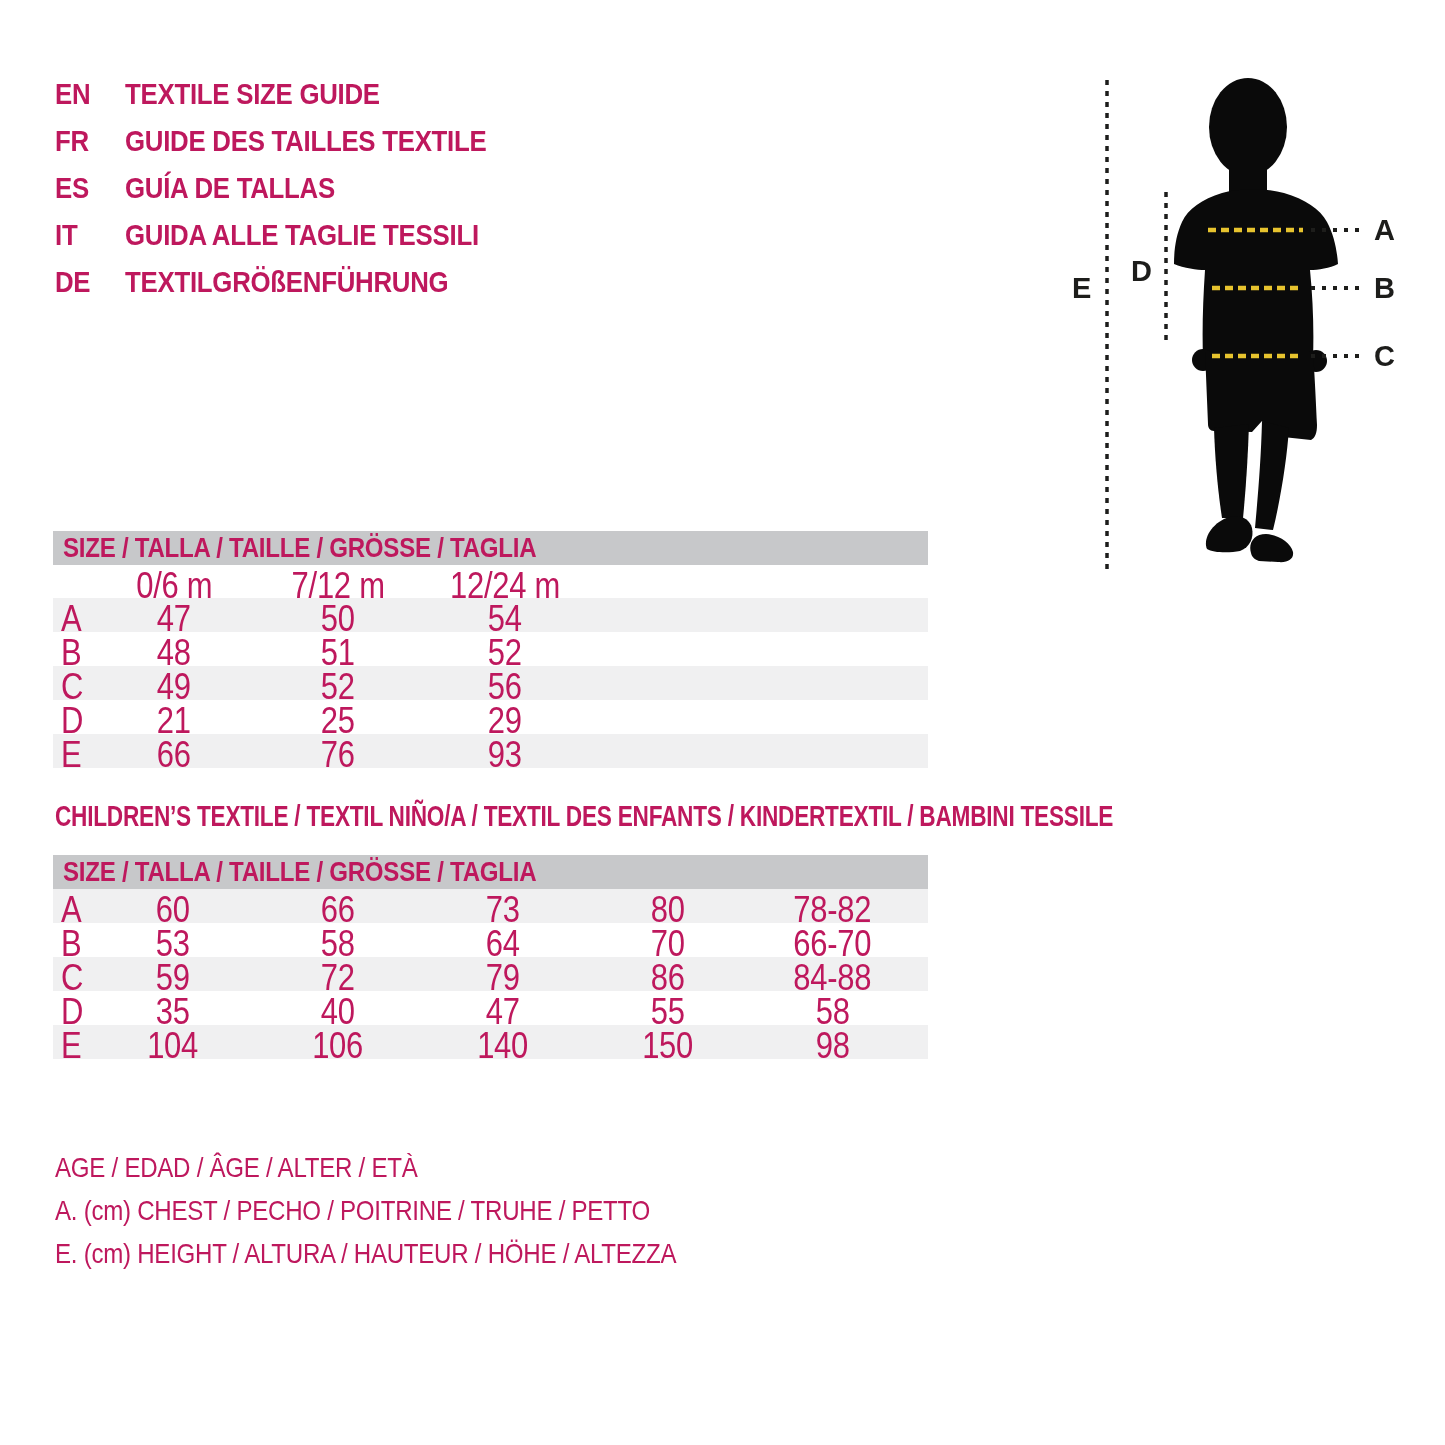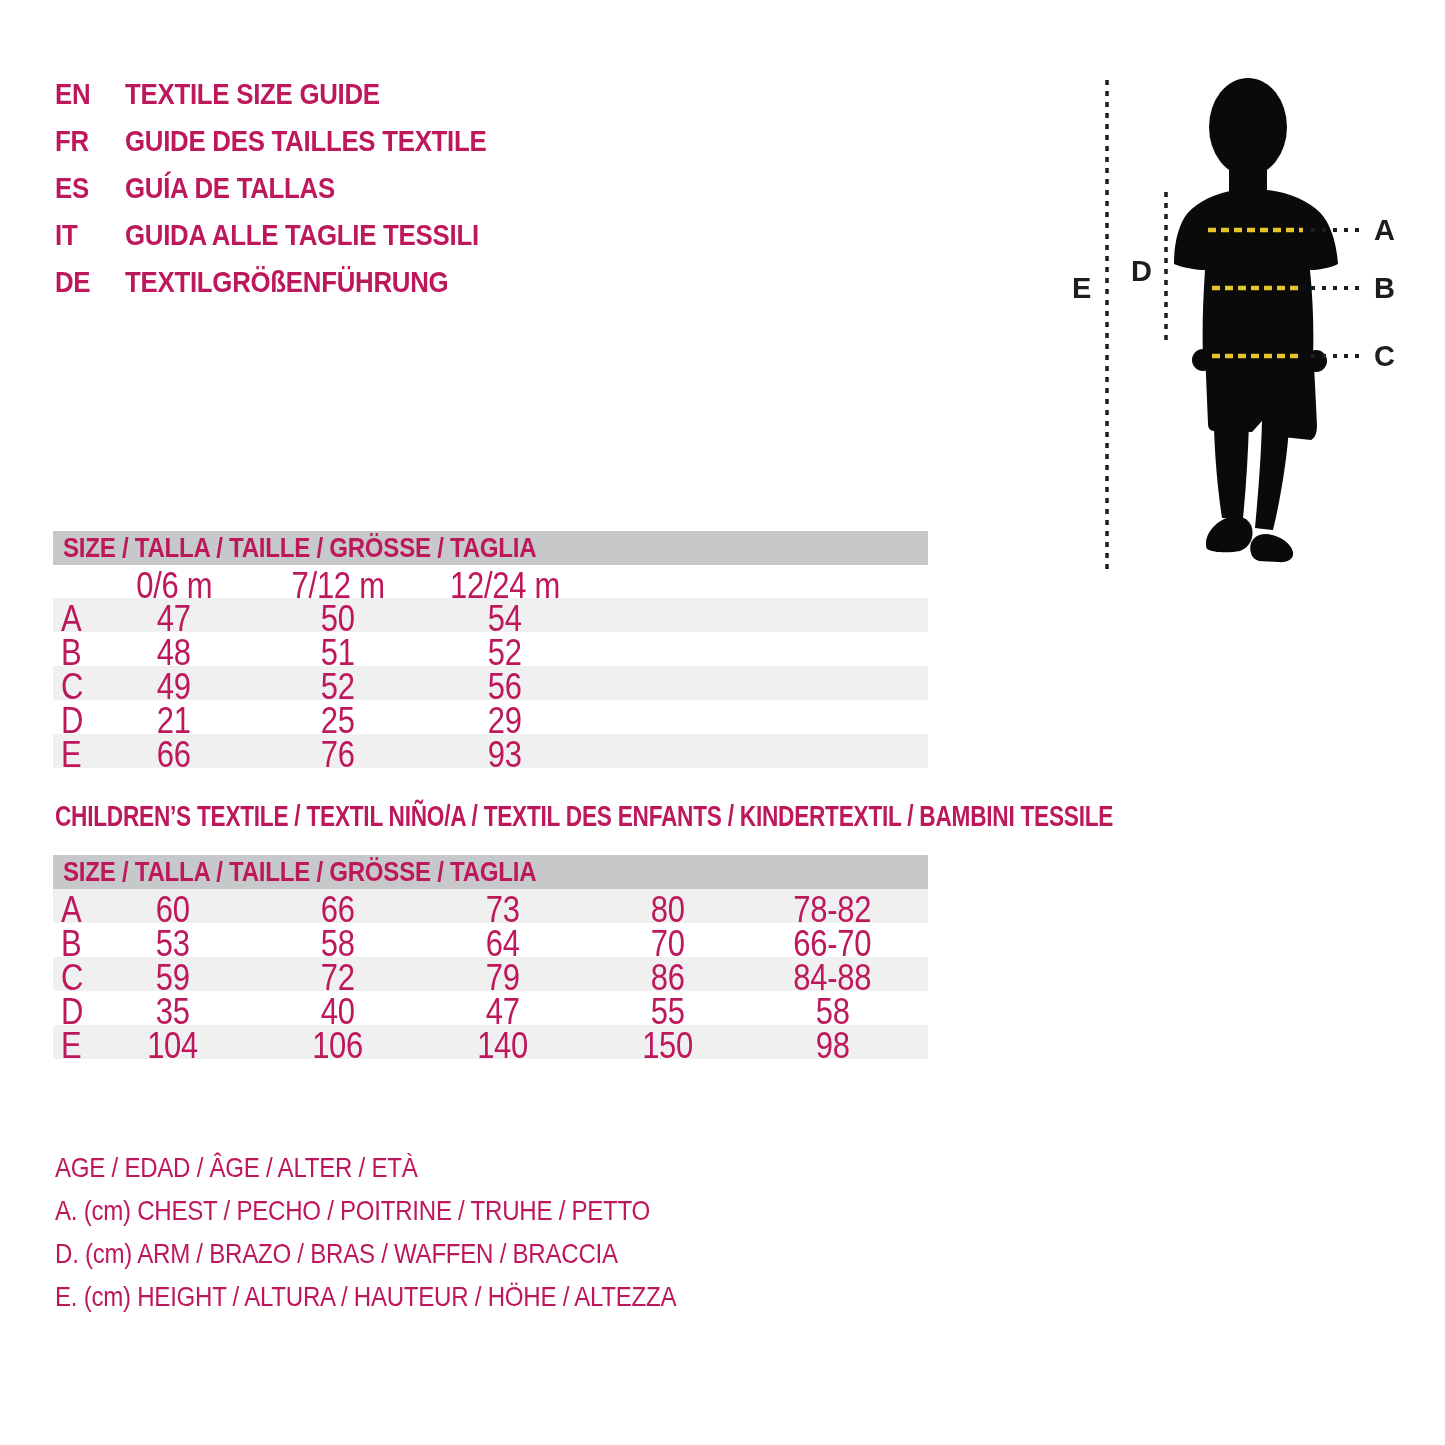--- a/index.html
+++ b/index.html
@@ -233,17 +233,16 @@
       <span class="vcell"><span class="cxc">140</span></span>
       <span class="vcell"><span class="cxc">150</span></span>
       <span class="vcell"><span class="cxc">98</span></span>
       <span></span>
     </div>
   </div>
 
   <div id="legend">
     <div class="lg-line"><span class="cx">AGE / EDAD / ÂGE / ALTER / ETÀ</span></div>
     <div class="lg-line"><span class="cx">A. (cm) CHEST / PECHO / POITRINE / TRUHE / PETTO</span></div>
-    <div class="lg-line"><span class="cx">D. (cm) ARM / BRAZO / BRAS / WAFFEN / BRACCIA</span></div>
     <div class="lg-line"><span class="cx">E. (cm) HEIGHT / ALTURA / HAUTEUR / HÖHE / ALTEZZA</span></div>
   </div>
 
 </div>
 
 </body></html>

